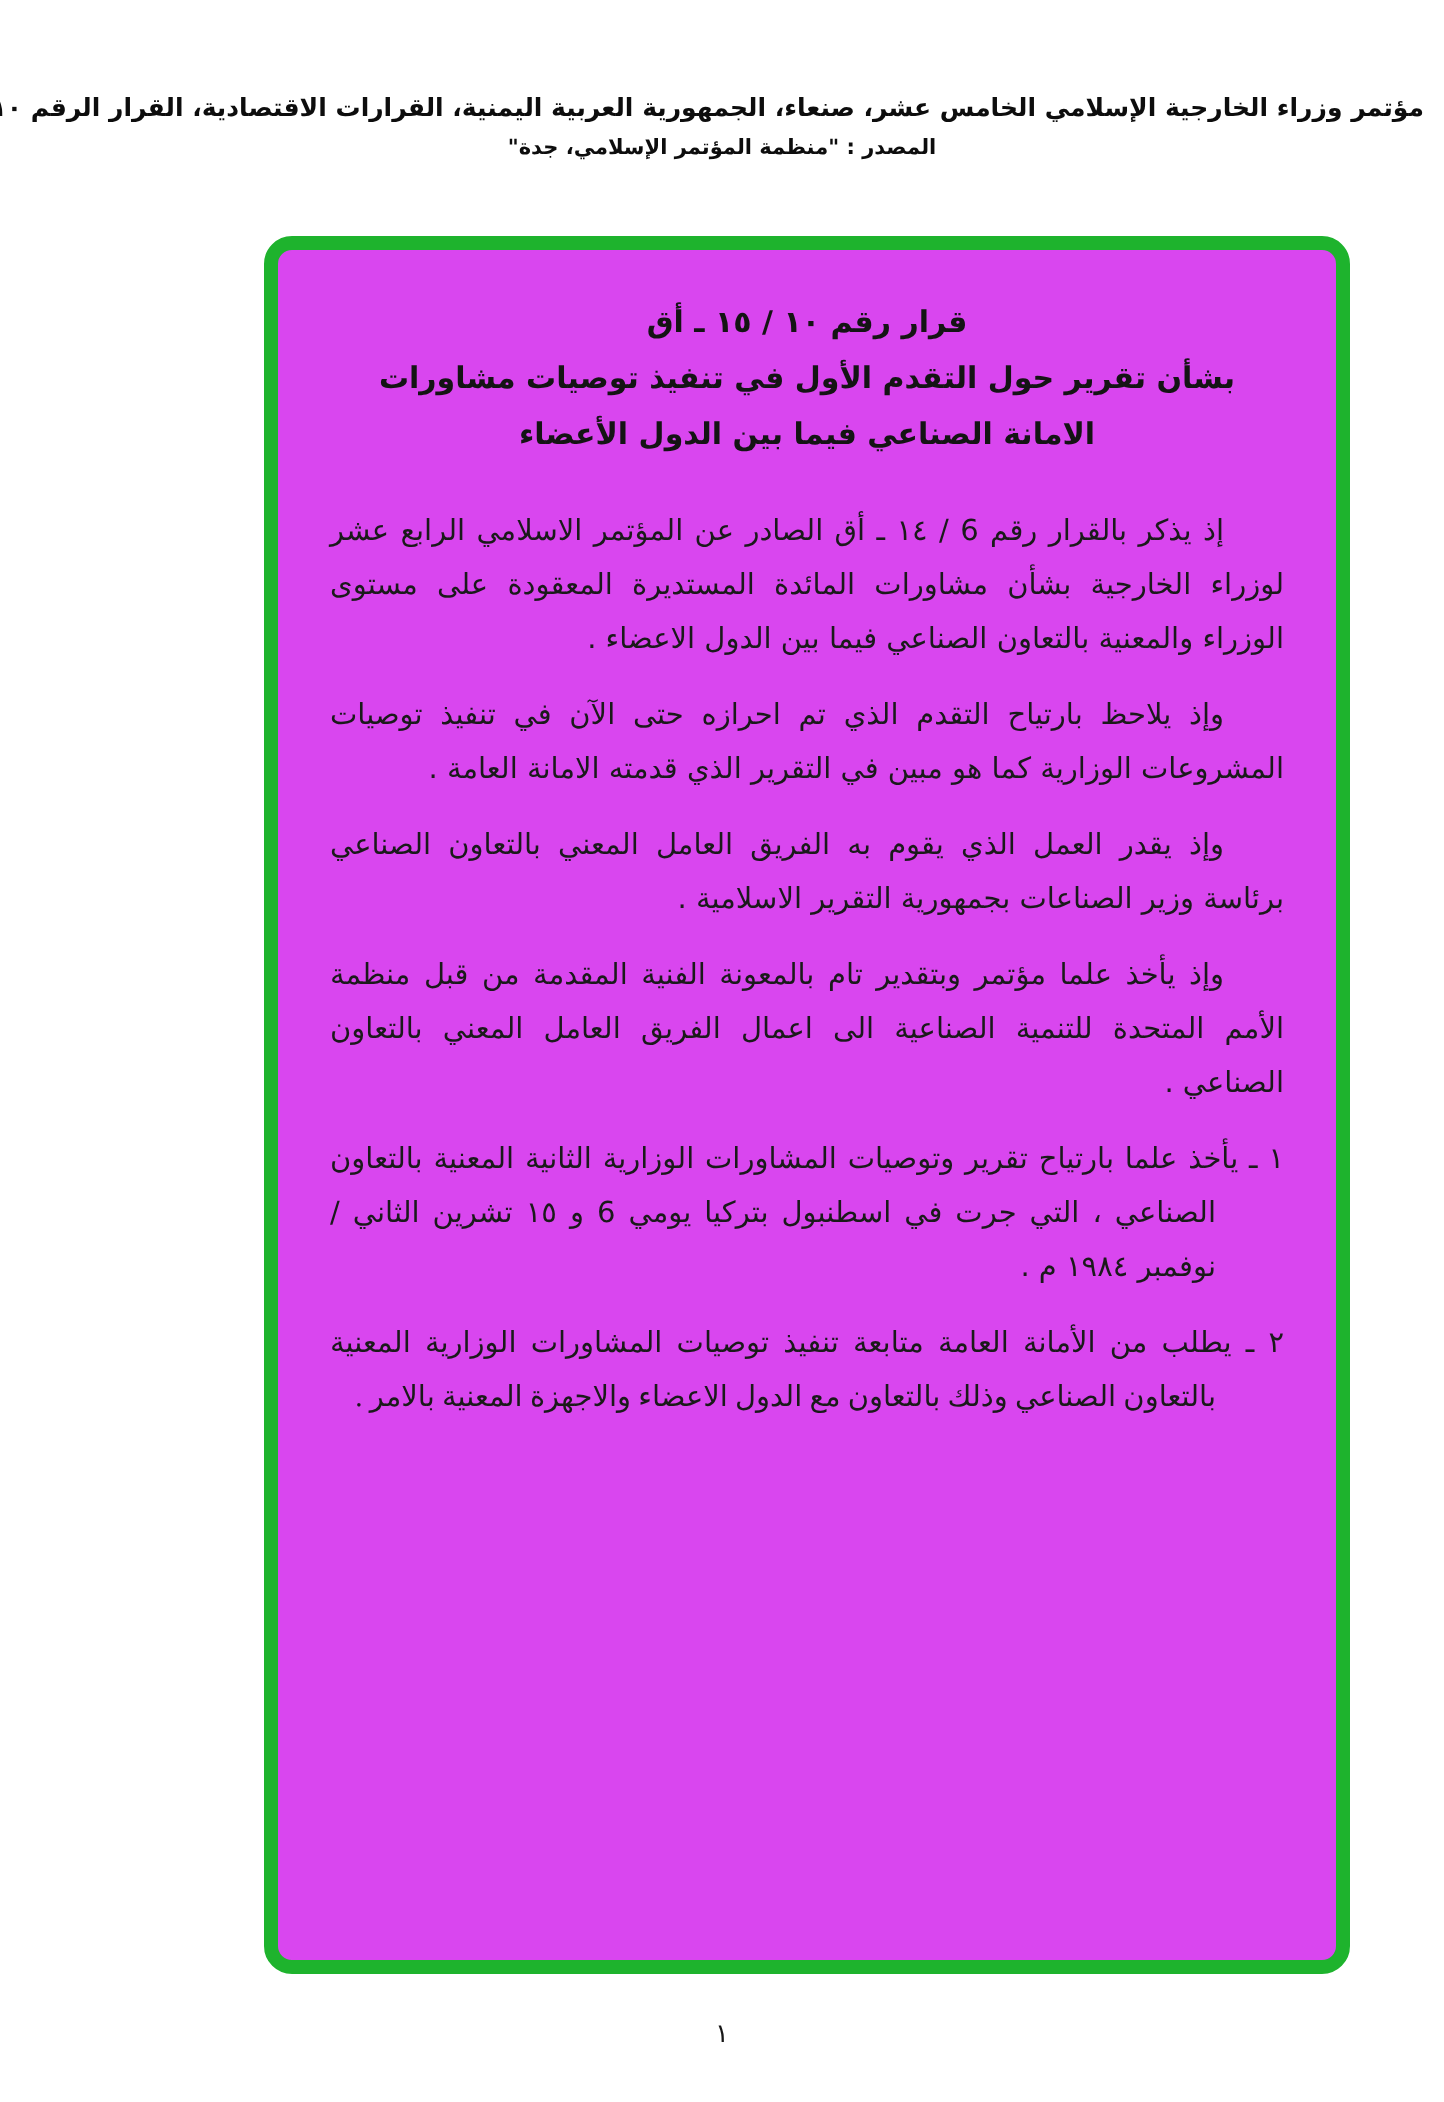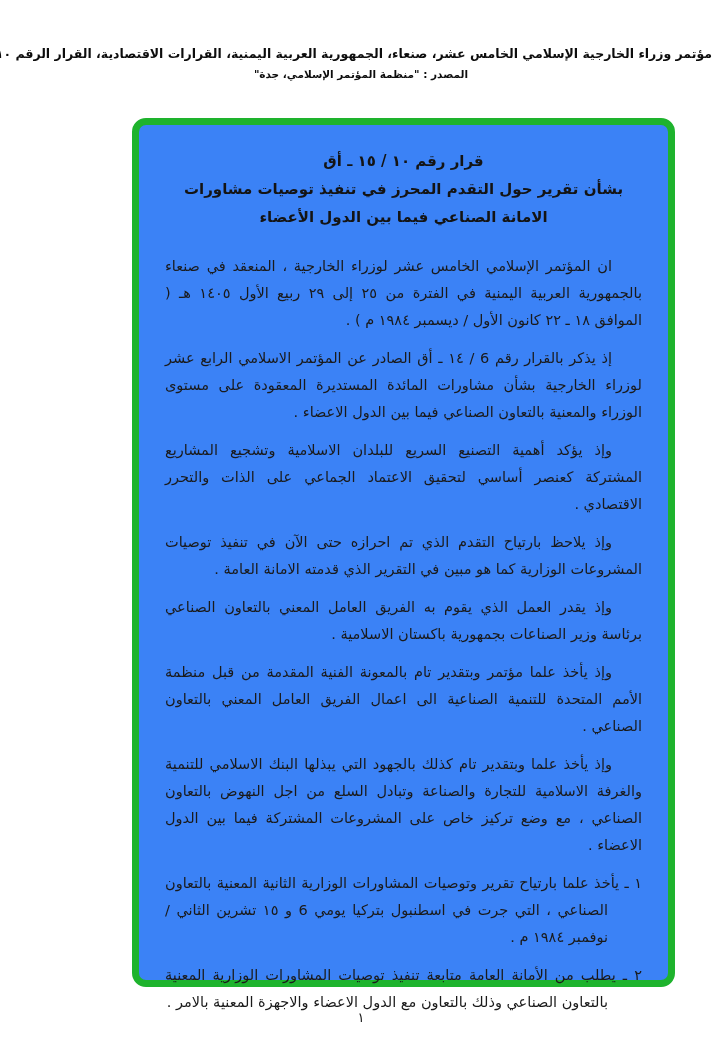--- a/index.html
+++ b/index.html
@@ -30,21 +30,21 @@
     color:#0d0d0d;
   }
   .frame {
     position:absolute;
     top:118px; right:47px;
     width:543px; height:869px;
     box-sizing:border-box;
     border:7px solid #1eb32d;
     border-radius:14px;
     padding:18px 26px 10px 26px;
-    background:#3b82f6;
+    background:#d946ef;
   }
   .title-block {
     text-align:center;
     font-weight:bold;
     font-size:15px;
     line-height:28px;
     margin:4px 0 22px 0;
     color:#141414;
   }
   .doc-body {
@@ -56,21 +56,21 @@
     margin:0 0 11px 0;
     text-align:justify;
     text-indent:30px;
   }
   .item {
     margin:0 0 11px 0;
     padding-right:34px;
     text-indent:-34px;
     text-align:justify;
   }
-  .item:last-child { margin-bottom:0; }
+  .item:last-child { margin-bottom:0;font-family:Liberation Serif, serif; }
   .item-num { font-weight:normal; }
   .page-number {
     position:absolute;
     bottom:26px; left:0; right:0;
     text-align:center;
     font-size:13px;
     color:#161616;
   }
 </style>
 </head>
@@ -80,32 +80,29 @@
 
   <div class="header">
     <div class="header-citation">مؤتمر وزراء الخارجية الإسلامي الخامس عشر، صنعاء، الجمهورية العربية اليمنية، القرارات الاقتصادية، القرار الرقم ١٥/١٠-أق</div>
     <div class="header-source">المصدر : "منظمة المؤتمر الإسلامي، جدة"</div>
   </div>
 
   <div class="frame">
 
     <div class="title-block">
       <div>قرار رقم ١٠ / ١٥ ـ أق</div>
-      <div>بشأن تقرير حول التقدم المحرز في تنفيذ توصيات مشاورات</div>
+      <div>بشأن تقرير حول التقدم الأول في تنفيذ توصيات مشاورات</div>
       <div>الامانة الصناعي فيما بين الدول الأعضاء</div>
     </div>
 
     <div class="doc-body">
-      <p class="para">ان المؤتمر الإسلامي الخامس عشر لوزراء الخارجية ، المنعقد في صنعاء بالجمهورية العربية اليمنية في الفترة من ٢٥ إلى ٢٩ ربيع الأول ١٤٠٥ هـ ( الموافق ١٨ ـ ٢٢ كانون الأول / ديسمبر ١٩٨٤ م ) .</p>
       <p class="para">إذ يذكر بالقرار رقم 6 / ١٤ ـ أق الصادر عن المؤتمر الاسلامي الرابع عشر لوزراء الخارجية بشأن مشاورات المائدة المستديرة المعقودة على مستوى الوزراء والمعنية بالتعاون الصناعي فيما بين الدول الاعضاء .</p>
-      <p class="para">وإذ يؤكد أهمية التصنيع السريع للبلدان الاسلامية وتشجيع المشاريع المشتركة كعنصر أساسي لتحقيق الاعتماد الجماعي على الذات والتحرر الاقتصادي .</p>
       <p class="para">وإذ يلاحظ بارتياح التقدم الذي تم احرازه حتى الآن في تنفيذ توصيات المشروعات الوزارية كما هو مبين في التقرير الذي قدمته الامانة العامة .</p>
-      <p class="para">وإذ يقدر العمل الذي يقوم به الفريق العامل المعني بالتعاون الصناعي برئاسة وزير الصناعات بجمهورية باكستان الاسلامية .</p>
+      <p class="para">وإذ يقدر العمل الذي يقوم به الفريق العامل المعني بالتعاون الصناعي برئاسة وزير الصناعات بجمهورية التقرير الاسلامية .</p>
       <p class="para">وإذ يأخذ علما مؤتمر وبتقدير تام بالمعونة الفنية المقدمة من قبل منظمة الأمم المتحدة للتنمية الصناعية الى اعمال الفريق العامل المعني بالتعاون الصناعي .</p>
-      <p class="para">وإذ يأخذ علما وبتقدير تام كذلك بالجهود التي يبذلها البنك الاسلامي للتنمية والغرفة الاسلامية للتجارة والصناعة وتبادل السلع من اجل النهوض بالتعاون الصناعي ، مع وضع تركيز خاص على المشروعات المشتركة فيما بين الدول الاعضاء .</p>
 
       <p class="item"><span class="item-num">١ ـ</span> <span>يأخذ علما بارتياح تقرير وتوصيات المشاورات الوزارية الثانية المعنية بالتعاون الصناعي ، التي جرت في اسطنبول بتركيا يومي 6 و ١٥ تشرين الثاني / نوفمبر ١٩٨٤ م .</span></p>
       <p class="item"><span class="item-num">٢ ـ</span> <span>يطلب من الأمانة العامة متابعة تنفيذ توصيات المشاورات الوزارية المعنية بالتعاون الصناعي وذلك بالتعاون مع الدول الاعضاء والاجهزة المعنية بالامر .</span></p>
     </div>
 
   </div>
 
   <div class="page-number">١</div>
 
 </div>

